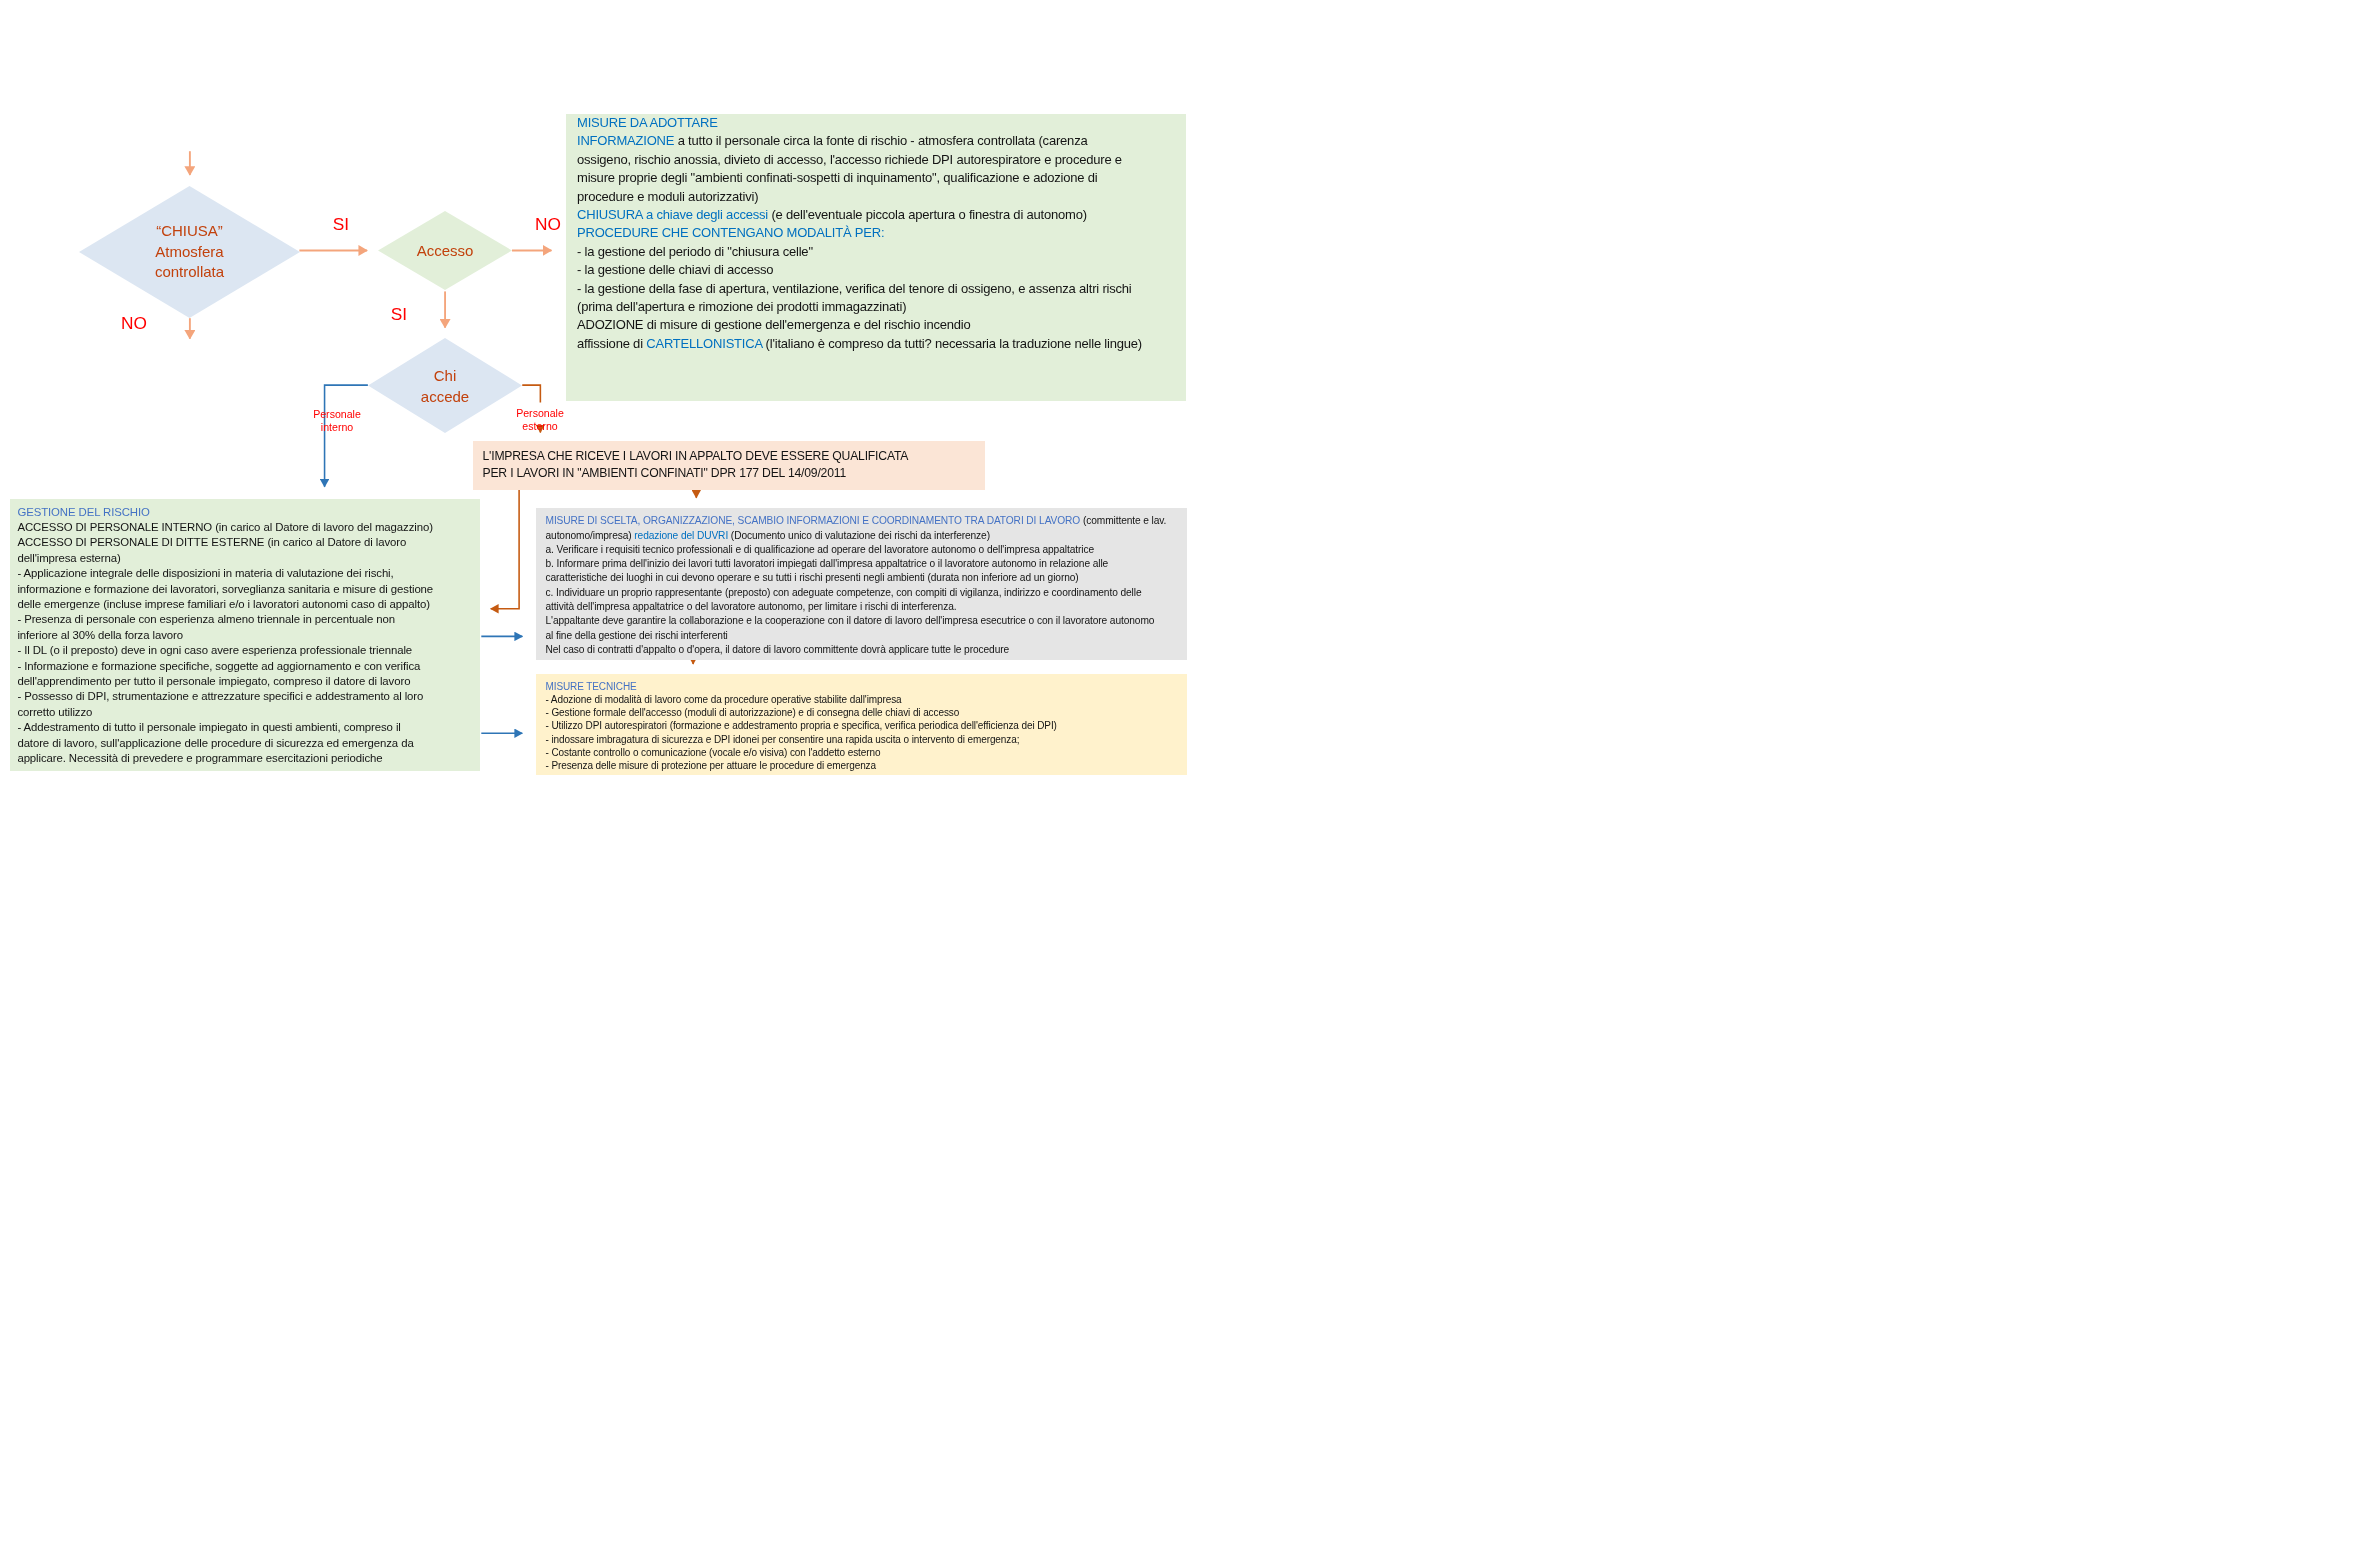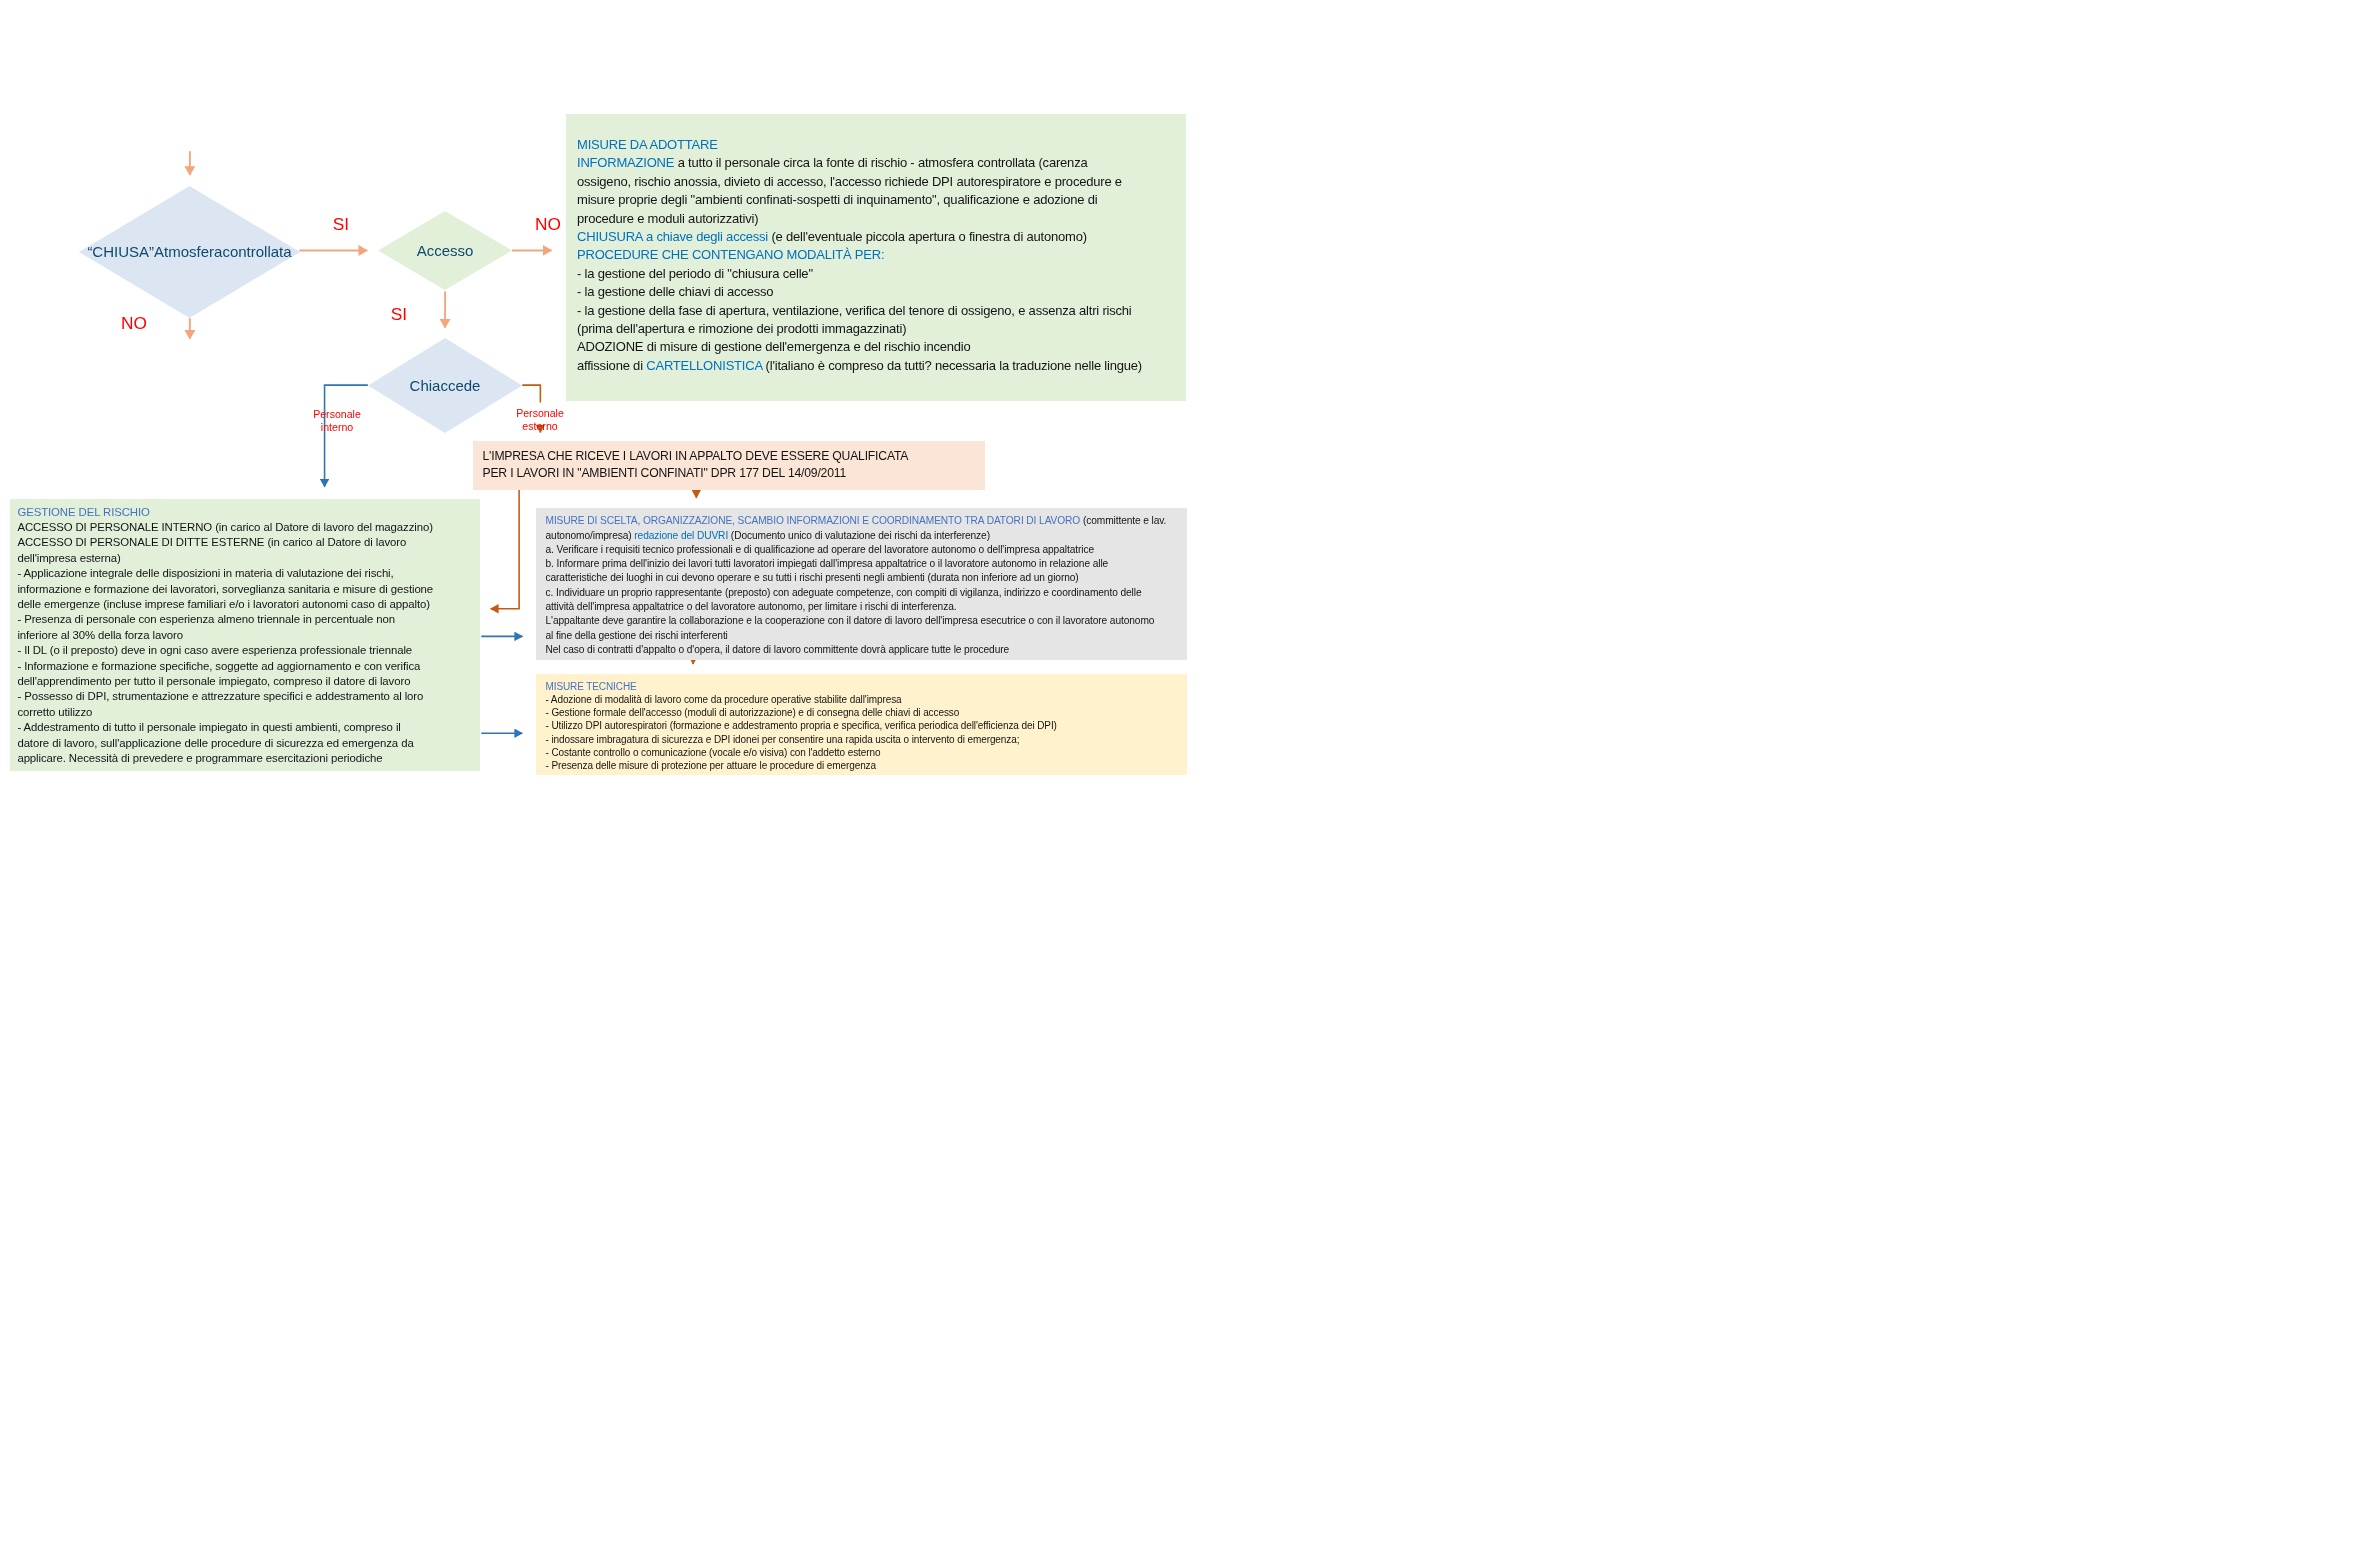--- a/index.html
+++ b/index.html
@@ -5,34 +5,34 @@
   html,body{margin:0;padding:0;background:#fff;}
   body{font-family:"Liberation Sans",sans-serif;}
   .canvas{position:relative;width:1191px;height:775px;background:#ffffff;overflow:hidden;}
   .abs{position:absolute;box-sizing:border-box;}
   svg.connectors{position:absolute;left:0;top:0;width:1191px;height:775px;pointer-events:none;}
 
   .title-box{left:68px;top:16.5px;width:254px;height:132px;background:#fff;border:1.6px solid #2e75b6;text-align:center;}
   .title-box .ttl{margin-top:11px;font-size:23px;color:#1072c8;letter-spacing:-0.4px;}
   .cold-img{margin-top:3.2px;}
 
-  .diamond{display:flex;flex-direction:row;justify-content:center;align-items:center;
-           clip-path:polygon(50% 0,100% 50%,50% 100%,0 50%);color:#0c4a6e;}
+  .diamond{display:flex;flex-direction:column;justify-content:center;align-items:center;
+           clip-path:polygon(50% 0,100% 50%,50% 100%,0 50%);color:#c2410c;}
   .d-blue{background:#dce6f2;}
   .d-green{background:#e2efd9;}
   .d1{left:79px;top:186px;width:221px;height:132px;font-size:15px;line-height:20.5px;}
   .d2{left:378px;top:211px;width:134px;height:79px;font-size:15px;}
   .d3{left:368px;top:338px;width:154px;height:95px;font-size:15px;line-height:21px;}
 
   .red-label{color:#ff0000;font-size:17.3px;text-align:center;}
   .red-small{color:#ff0000;font-size:10.6px;line-height:13.4px;text-align:center;}
 
   .txtbox{color:#141414;}
   .verifica{left:106px;top:348px;width:176px;height:90px;background:#fff2cc;padding:9.5px 9.5px;font-size:14.6px;line-height:19.7px;}
-  .misure-adottare{left:566px;top:114px;width:620px;height:287px;background:#e2efd9;padding:22px 11px;font-size:13px;line-height:18.4px;letter-spacing:-0.2px;}
+  .misure-adottare{left:566px;top:114px;width:620px;height:287px;background:#e2efd9;padding:0 11px;font-size:13px;line-height:18.4px;letter-spacing:-0.2px;}
   .impresa{left:473px;top:441px;width:512px;height:49px;background:#fbe5d6;padding:7px 9.5px;font-size:12.2px;line-height:16.5px;letter-spacing:-0.2px;}
   .gestione{left:9.5px;top:499px;width:470px;height:272px;background:#e2efd9;padding:5.5px 7.9px;font-size:11.4px;line-height:15.4px;letter-spacing:-0.1px;}
   .scelta{left:536px;top:508px;width:651px;height:152px;background:#e5e5e5;padding:6.3px 9.5px;font-size:10.2px;line-height:14.3px;letter-spacing:-0.1px;}
   .tecniche{left:536px;top:674px;width:651px;height:121px;background:#fff2cc;padding:5.5px 9.5px;font-size:10px;line-height:13.3px;letter-spacing:-0.1px;}
 
   .sg-k{color:#141414;}
   .sg-b{color:#0070c0;}
   .sg-s{color:#4472c4;}
   .ln{white-space:nowrap;}
   .diamond .ln{white-space:nowrap;text-align:center;}

